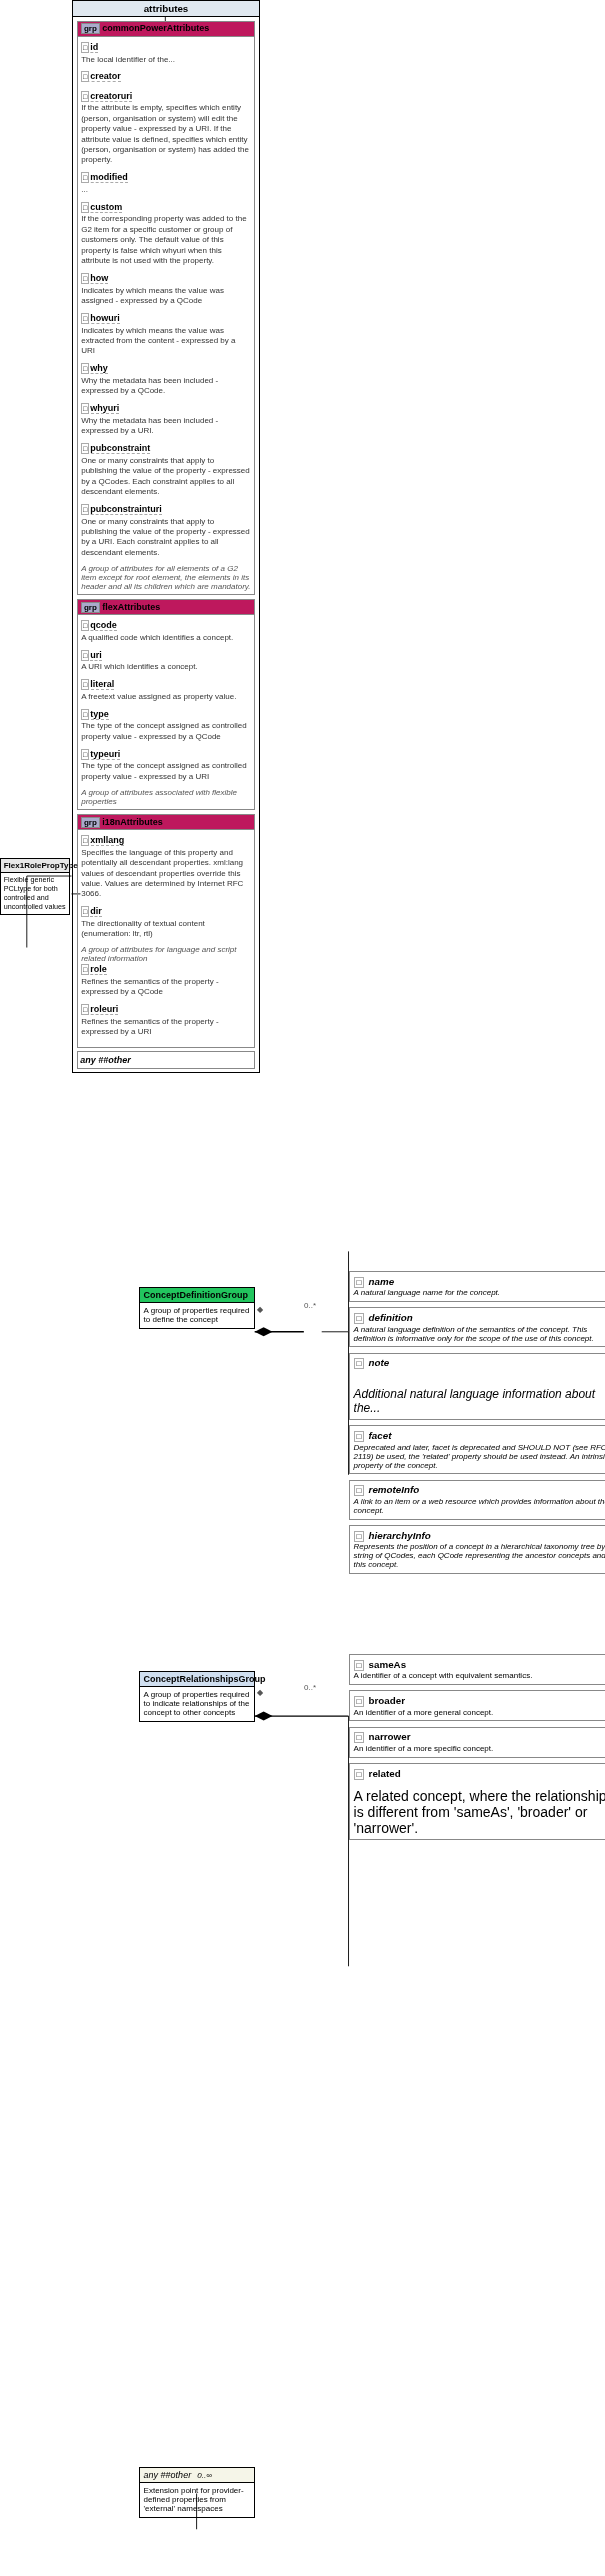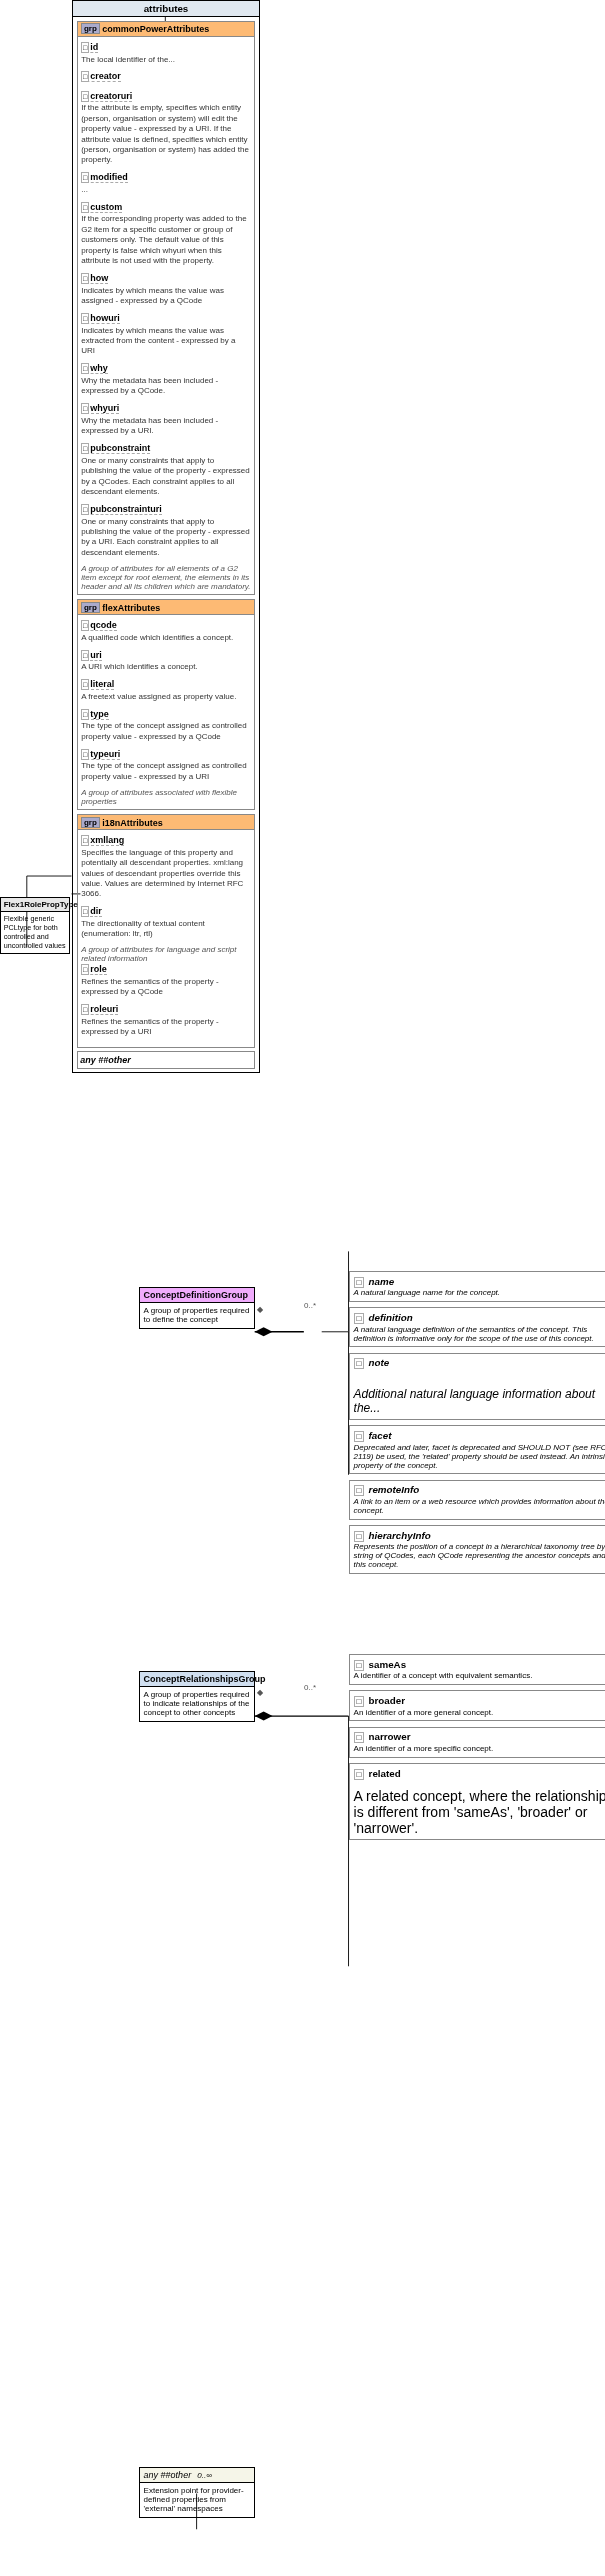--- a/index.html
+++ b/index.html
@@ -32,27 +32,27 @@
       color: #333;
       line-height: 1.3;
     }
 
     
     .section-box {
       border: 0.9px solid #888;
       margin: 3.6px;
     }
     .section-header {
-      background: #fdba74;
+      background: #be185d;
       border-bottom: 0.9px solid #888;
       padding: 1.8px 3.6px;
       font-size: 9px;
       font-weight: bold;
       display: flex;
-      align-items: flex-end;
+      align-items: flex-start;
       gap: 2.7px;
     }
     .section-content {
       padding: 3.6px;
     }
 
     
     .svg-overlay {
       position: absolute;
       top: 0;
@@ -291,31 +291,31 @@
 
       </div>
     </div>
 
     <div class="any-other-box">
       <div class="any-other-header">any ##other</div>
     </div>
 
   </div>
 
-  <div style="position:absolute; left:0; top:858px; width:70px; border:1.8px solid #000;margin-top:39px;">
+  <div style="position:absolute; left:0; top:858px; width:70px; border:1.8px solid #000;">
     <div style="background:#e8e8e8; border-bottom:0.9px solid #000; padding:1.8px 2.7px; font-size:8px; font-weight:bold; text-align:center;">
       <span>Flex1RolePropType</span>
     </div>
     <div style="padding:2.7px; font-size:7.2px;">
       <span>Flexible generic PCLtype for both controlled and uncontrolled values</span>
     </div>
   </div>
 
   <div style="position:absolute; left:139px; top:1287px; width:116px; border:0.9px solid #000;">
-    <div style="background:#f0abfc; border-bottom:0.9px solid #000; padding:1.8px 3.6px; font-size:9px; font-weight:bold;">
+    <div style="background:#22c55e; border-bottom:0.9px solid #000; padding:1.8px 3.6px; font-size:9px; font-weight:bold;">
       <span>ConceptDefinitionGroup</span>
     </div>
     <div style="padding:3.6px; font-size:8px;">
       <span>A group of properties required to define the concept</span>
     </div>
   </div>
 
   <div style="position:absolute; left:257px; top:1305px; font-size:8px; color:#555;">◆</div>
   <div style="position:absolute; left:304px; top:1301px; font-size:8px; color:#555;">
     <span>0..*</span>

